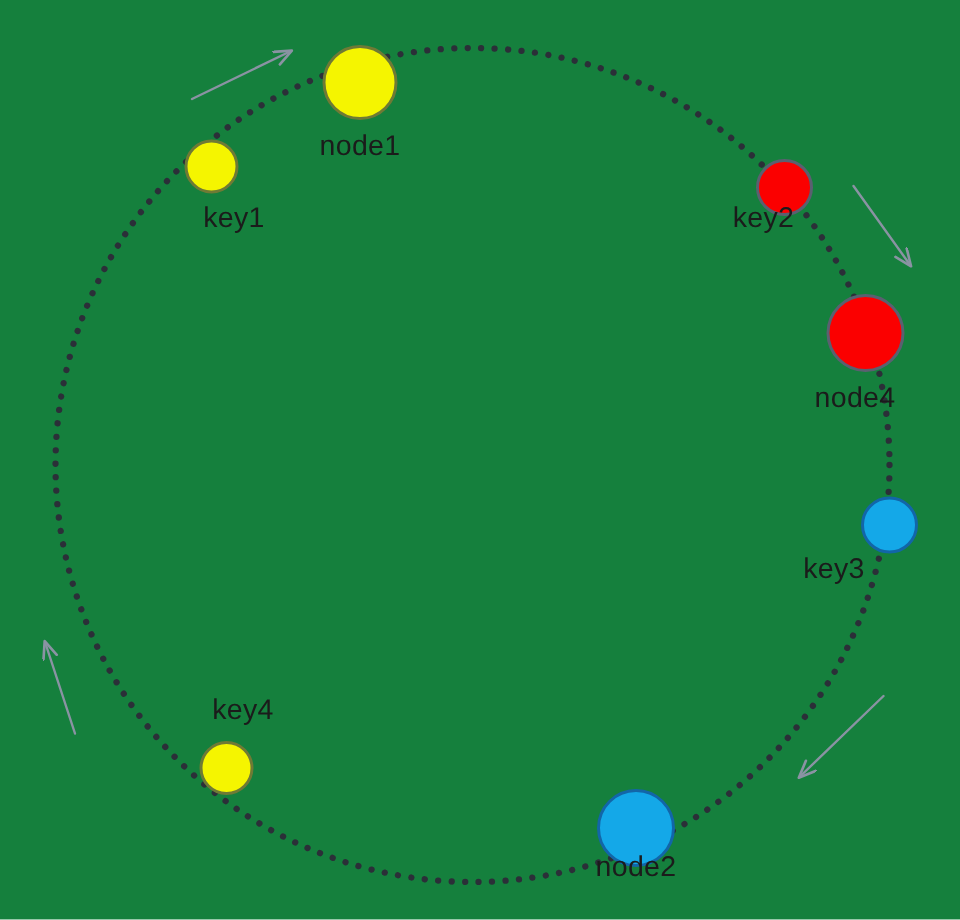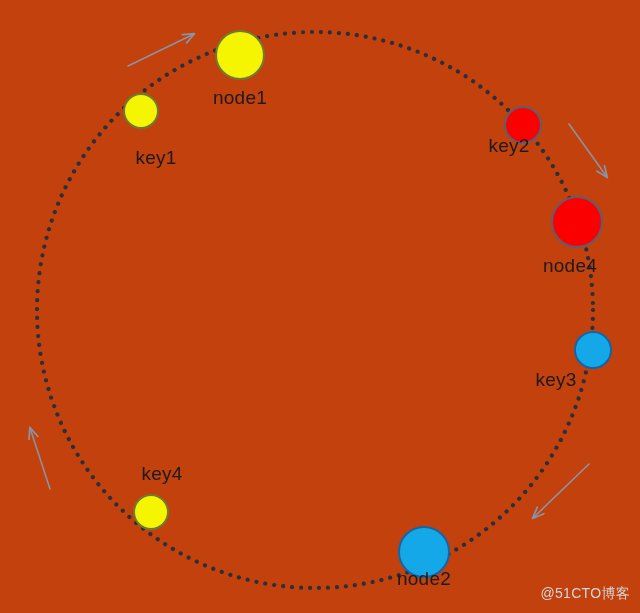--- a/index.html
+++ b/index.html
@@ -43,21 +43,21 @@
     font-family: "Liberation Sans", sans-serif;
     font-size: 14px;
     color: #d6d8dc;
     white-space: nowrap;
     letter-spacing: 0.3px;
   }
 </style>
 </head>
 <body>
 
-<div id="stage" style="background: #c2410c;">
+<div id="stage" style="background: #15803d;">
 
   <svg id="ring-svg" viewBox="0 0 640 613">
     <defs>
       <marker id="arrowhead" markerWidth="9" markerHeight="9" refX="7.2" refY="3.2" orient="auto" markerUnits="strokeWidth">
         <path d="M0.4,0.3 L7.6,3.2 L0.6,6.2" fill="none" stroke="#8a93a3" stroke-width="1.1" stroke-linecap="round" stroke-linejoin="round"></path>
       </marker>
     </defs>
 
     <circle id="ring-path" fill="none" stroke="#2b2f38" stroke-linecap="round" cx="315" cy="310" r="278" stroke-width="4.2" stroke-dasharray="0.01 9"></circle>
 
@@ -66,28 +66,27 @@
         <line x1="569" y1="124" x2="607" y2="177" stroke="#8a93a3" stroke-width="1.6" stroke-linecap="round" marker-end="url(#arrowhead)"></line>
         <line x1="589" y1="464" x2="533" y2="518" stroke="#8a93a3" stroke-width="1.6" stroke-linecap="round" marker-end="url(#arrowhead)"></line>
         <line x1="50" y1="489" x2="30" y2="428" stroke="#8a93a3" stroke-width="1.6" stroke-linecap="round" marker-end="url(#arrowhead)"></line>
       </g>
   </svg>
 
   <div id="nodes-layer">
       <div class="node-circle" style="left: 215px; top: 30px; width: 50px; height: 50px; background: rgb(245, 245, 0); border: 2.4px solid rgb(111, 122, 53);"></div>
       <div class="node-label" style="color: rgb(27, 27, 27); left: 240px; top: 88px; transform: translateX(-50%);">node1</div>
       <div class="node-circle" style="left: 123px; top: 93px; width: 36px; height: 36px; background: rgb(245, 245, 0); border: 2.4px solid rgb(111, 122, 53);"></div>
-      <div class="node-label" style="color: rgb(27, 27, 27); left: 156px; top: 148px; transform: translateX(-50%);">key1</div>
+      <div class="node-label" style="color: rgb(27, 27, 27); left: 156px; top: 136px; transform: translateX(-50%);">key1</div>
       <div class="node-circle" style="left: 504px; top: 106px; width: 38px; height: 38px; background: rgb(251, 0, 0); border: 2.4px solid rgb(90, 96, 112);"></div>
       <div class="node-label" style="color: rgb(27, 27, 27); left: 509px; top: 136px; transform: translateX(-50%);">key2</div>
       <div class="node-circle" style="left: 551px; top: 196px; width: 52px; height: 52px; background: rgb(251, 0, 0); border: 2.4px solid rgb(90, 96, 112);"></div>
       <div class="node-label" style="color: rgb(27, 27, 27); left: 570px; top: 256px; transform: translateX(-50%);">node4</div>
       <div class="node-circle" style="left: 574px; top: 331px; width: 38px; height: 38px; background: rgb(20, 168, 232); border: 2.4px solid rgb(18, 102, 168);"></div>
       <div class="node-label" style="color: rgb(27, 27, 27); left: 556px; top: 370px; transform: translateX(-50%); text-align: center;">key3</div>
       <div class="node-circle" style="left: 398px; top: 526px; width: 52px; height: 52px; background: rgb(20, 168, 232); border: 2.4px solid rgb(18, 102, 168);"></div>
       <div class="node-label" style="color: rgb(27, 27, 27); left: 424px; top: 569px; transform: translateX(-50%);">node2</div>
       <div class="node-circle" style="left: 133px; top: 494px; width: 36px; height: 36px; background: rgb(245, 245, 0); border: 2.4px solid rgb(111, 122, 53);"></div>
       <div class="node-label" style="color: rgb(27, 27, 27); left: 162px; top: 464px; transform: translateX(-50%);">key4</div>
     </div>
 
-  <div id="watermark" style="color: rgb(214, 216, 220);">@51CTO博客</div>
 
 </div>
 
 </body></html>

